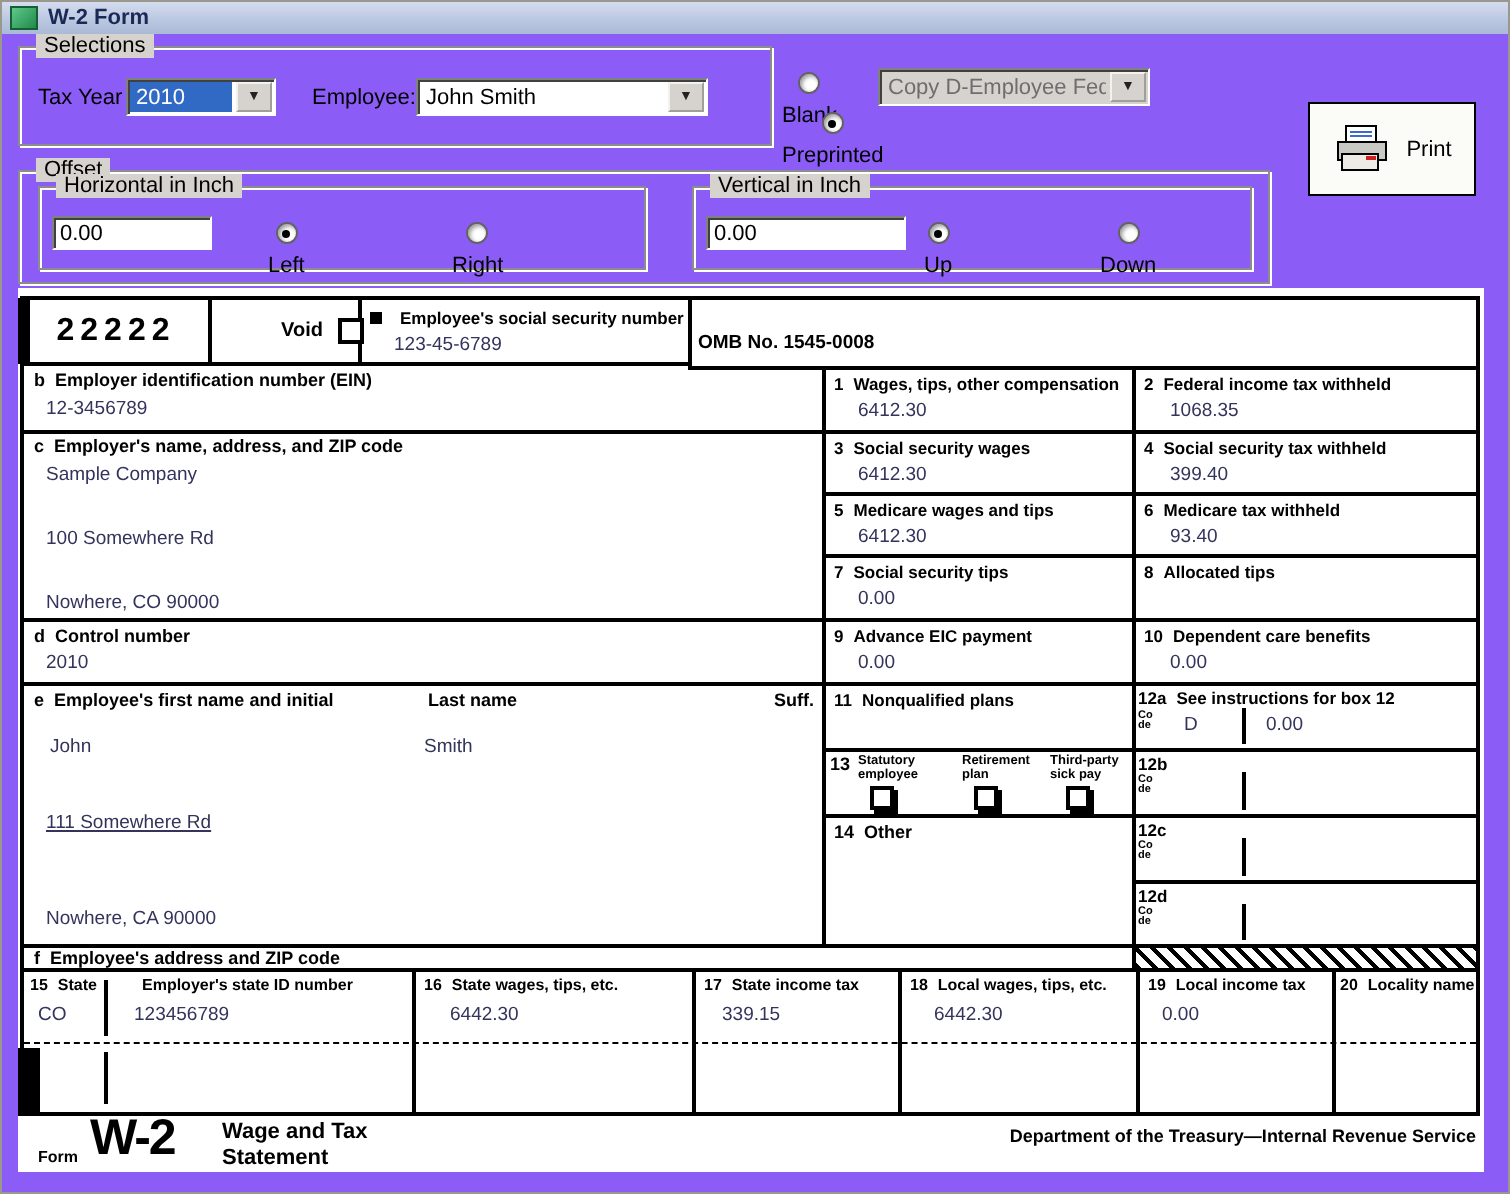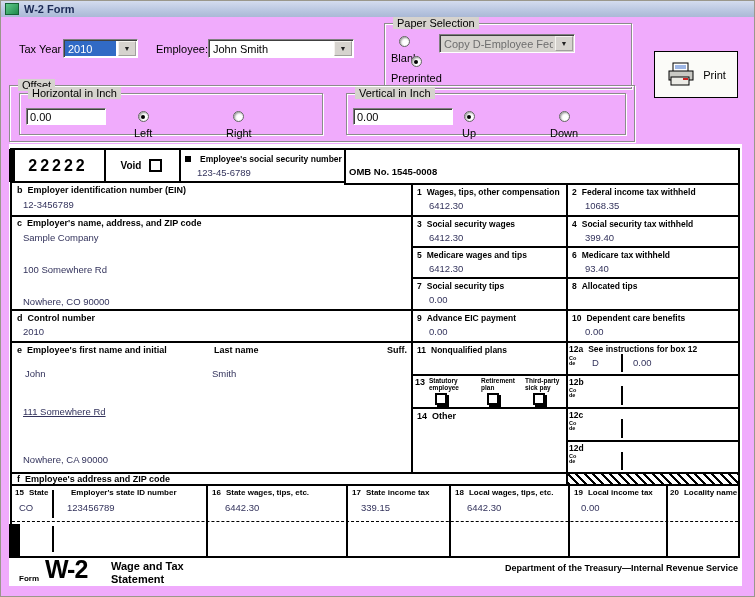--- a/index.html
+++ b/index.html
@@ -1,16 +1,16 @@
 <!DOCTYPE html>
 <html><head>
 <meta charset="utf-8">
 <style>
   html,body{margin:0;padding:0;}
-  .win{position:relative;width:755px;height:597px;background:#f0abfc;border:1px solid #9a978c;box-sizing:border-box;
+  .win{position:relative;width:755px;height:597px;background:#8b5cf6;border:1px solid #9a978c;box-sizing:border-box;
        font-family:"Liberation Sans", sans-serif;color:#000;overflow:hidden;}
   .titlebar{position:absolute;left:0;top:0;right:0;height:16px;
        background:linear-gradient(to bottom,#d4dcef 0%,#b9c6e0 60%,#aab9d6 100%);
        display:flex;align-items:center;gap:5px;padding-left:4px;}
   .appicon{width:12px;height:10px;background:linear-gradient(135deg,#5fc98a,#1f8a4c);border:1px solid #146034;}
   .title{font-size:11px;font-weight:bold;color:#1b2a55;}
   
   .gb{position:absolute;border:1px solid #8c8c8c;box-shadow:inset 1px 1px 0 #ffffff,1px 1px 0 #ffffff;}
   .gb>.legend{position:absolute;top:-7px;left:8px;background:#d6d3ce;padding:0 4px;font-size:11px;}
   .ctl-label{position:absolute;font-size:11px;}
@@ -39,21 +39,21 @@
   .ln{position:absolute;background:#000;}
   .hln{height:2px;} .vln{width:2px;}
   .dashed{position:absolute;height:0;border-top:1px dashed #000;}
   .hdr{position:absolute;display:flex;gap:5px;font-weight:bold;font-size:9px;white-space:nowrap;}
   .hdr.small{font-size:8.5px;}
   .num{font-weight:bold;}
   .val{position:absolute;font-size:9.5px;color:#33335c;white-space:nowrap;}
   .bigcode{position:absolute;left:3px;top:6px;width:92px;height:31px;display:flex;align-items:center;justify-content:center;
          font-size:16px;font-weight:bold;letter-spacing:3px;}
   .voidcell{position:absolute;left:95px;top:6px;width:75px;height:31px;display:flex;align-items:center;justify-content:center;gap:8px;
-         font-size:10px;font-weight:bold;}
+         font-size:10px;font-weight:bold;padding-left:20px;}
   .cb{width:13px;height:13px;border:2px solid #000;box-sizing:border-box;background:#fff;display:inline-block;}
   .sq{width:6px;height:6px;background:#000;display:inline-block;margin-right:4px;}
   .codestrip{position:absolute;width:8px;font-size:5.5px;line-height:5px;word-break:break-all;font-weight:bold;}
   .cb13{position:absolute;width:12px;height:12px;border:2px solid #000;background:#fff;box-sizing:border-box;box-shadow:2px 2px 0 #000;}
   .cb13lbl{position:absolute;font-size:6.5px;font-weight:bold;line-height:7px;width:44px;}
   .hatch{position:absolute;background:repeating-linear-gradient(45deg,#000 0 2px,#fff 2px 6px);}
   .blacktab{position:absolute;background:#000;}
   .footer-w2{position:absolute;font-weight:bold;font-size:25px;letter-spacing:-1px;}
   .footer-form{position:absolute;font-size:8px;font-weight:bold;}
   .footer-line{position:absolute;font-size:11px;font-weight:bold;}
@@ -62,34 +62,34 @@
 </head>
 <body>
 
 <div class="win">
 
   <div class="titlebar">
     <span class="appicon"></span>
     <span class="title">W-2 Form</span>
   </div>
 
+  <div class="gb" style="left:8px;top:22px;width:375px;height:48px;">
+    <span class="legend">Selections</span>
+  </div>
   <span class="ctl-label" style="left:18px;top:42px;">Tax Year</span>
   <div class="combo" style="left:62px;top:38px;width:75px;">
     <span class="combo-val sel">2010</span>
     <span class="combo-btn">▼</span>
   </div>
   <span class="ctl-label" style="left:155px;top:42px;">Employee:</span>
   <div class="combo" style="left:207px;top:38px;width:146px;">
     <span class="combo-val">John Smith</span>
     <span class="combo-btn">▼</span>
   </div>
 
-  <div class="gb" style="left:383px;top:22px;width:246px;height:64px;">
-    <span class="legend">Paper Selection</span>
-  </div>
   <div class="radiorow" style="left:390px;top:35px;">
     <span class="radio"></span>
     <span class="rlabel">Blank</span>
   </div>
   <div class="combo disabled" style="left:438px;top:33px;width:136px;">
     <span class="combo-val">Copy D-Employee Federal</span>
     <span class="combo-btn">▼</span>
   </div>
   <div class="radiorow" style="left:390px;top:55px;">
     <span class="radio checked"></span>

